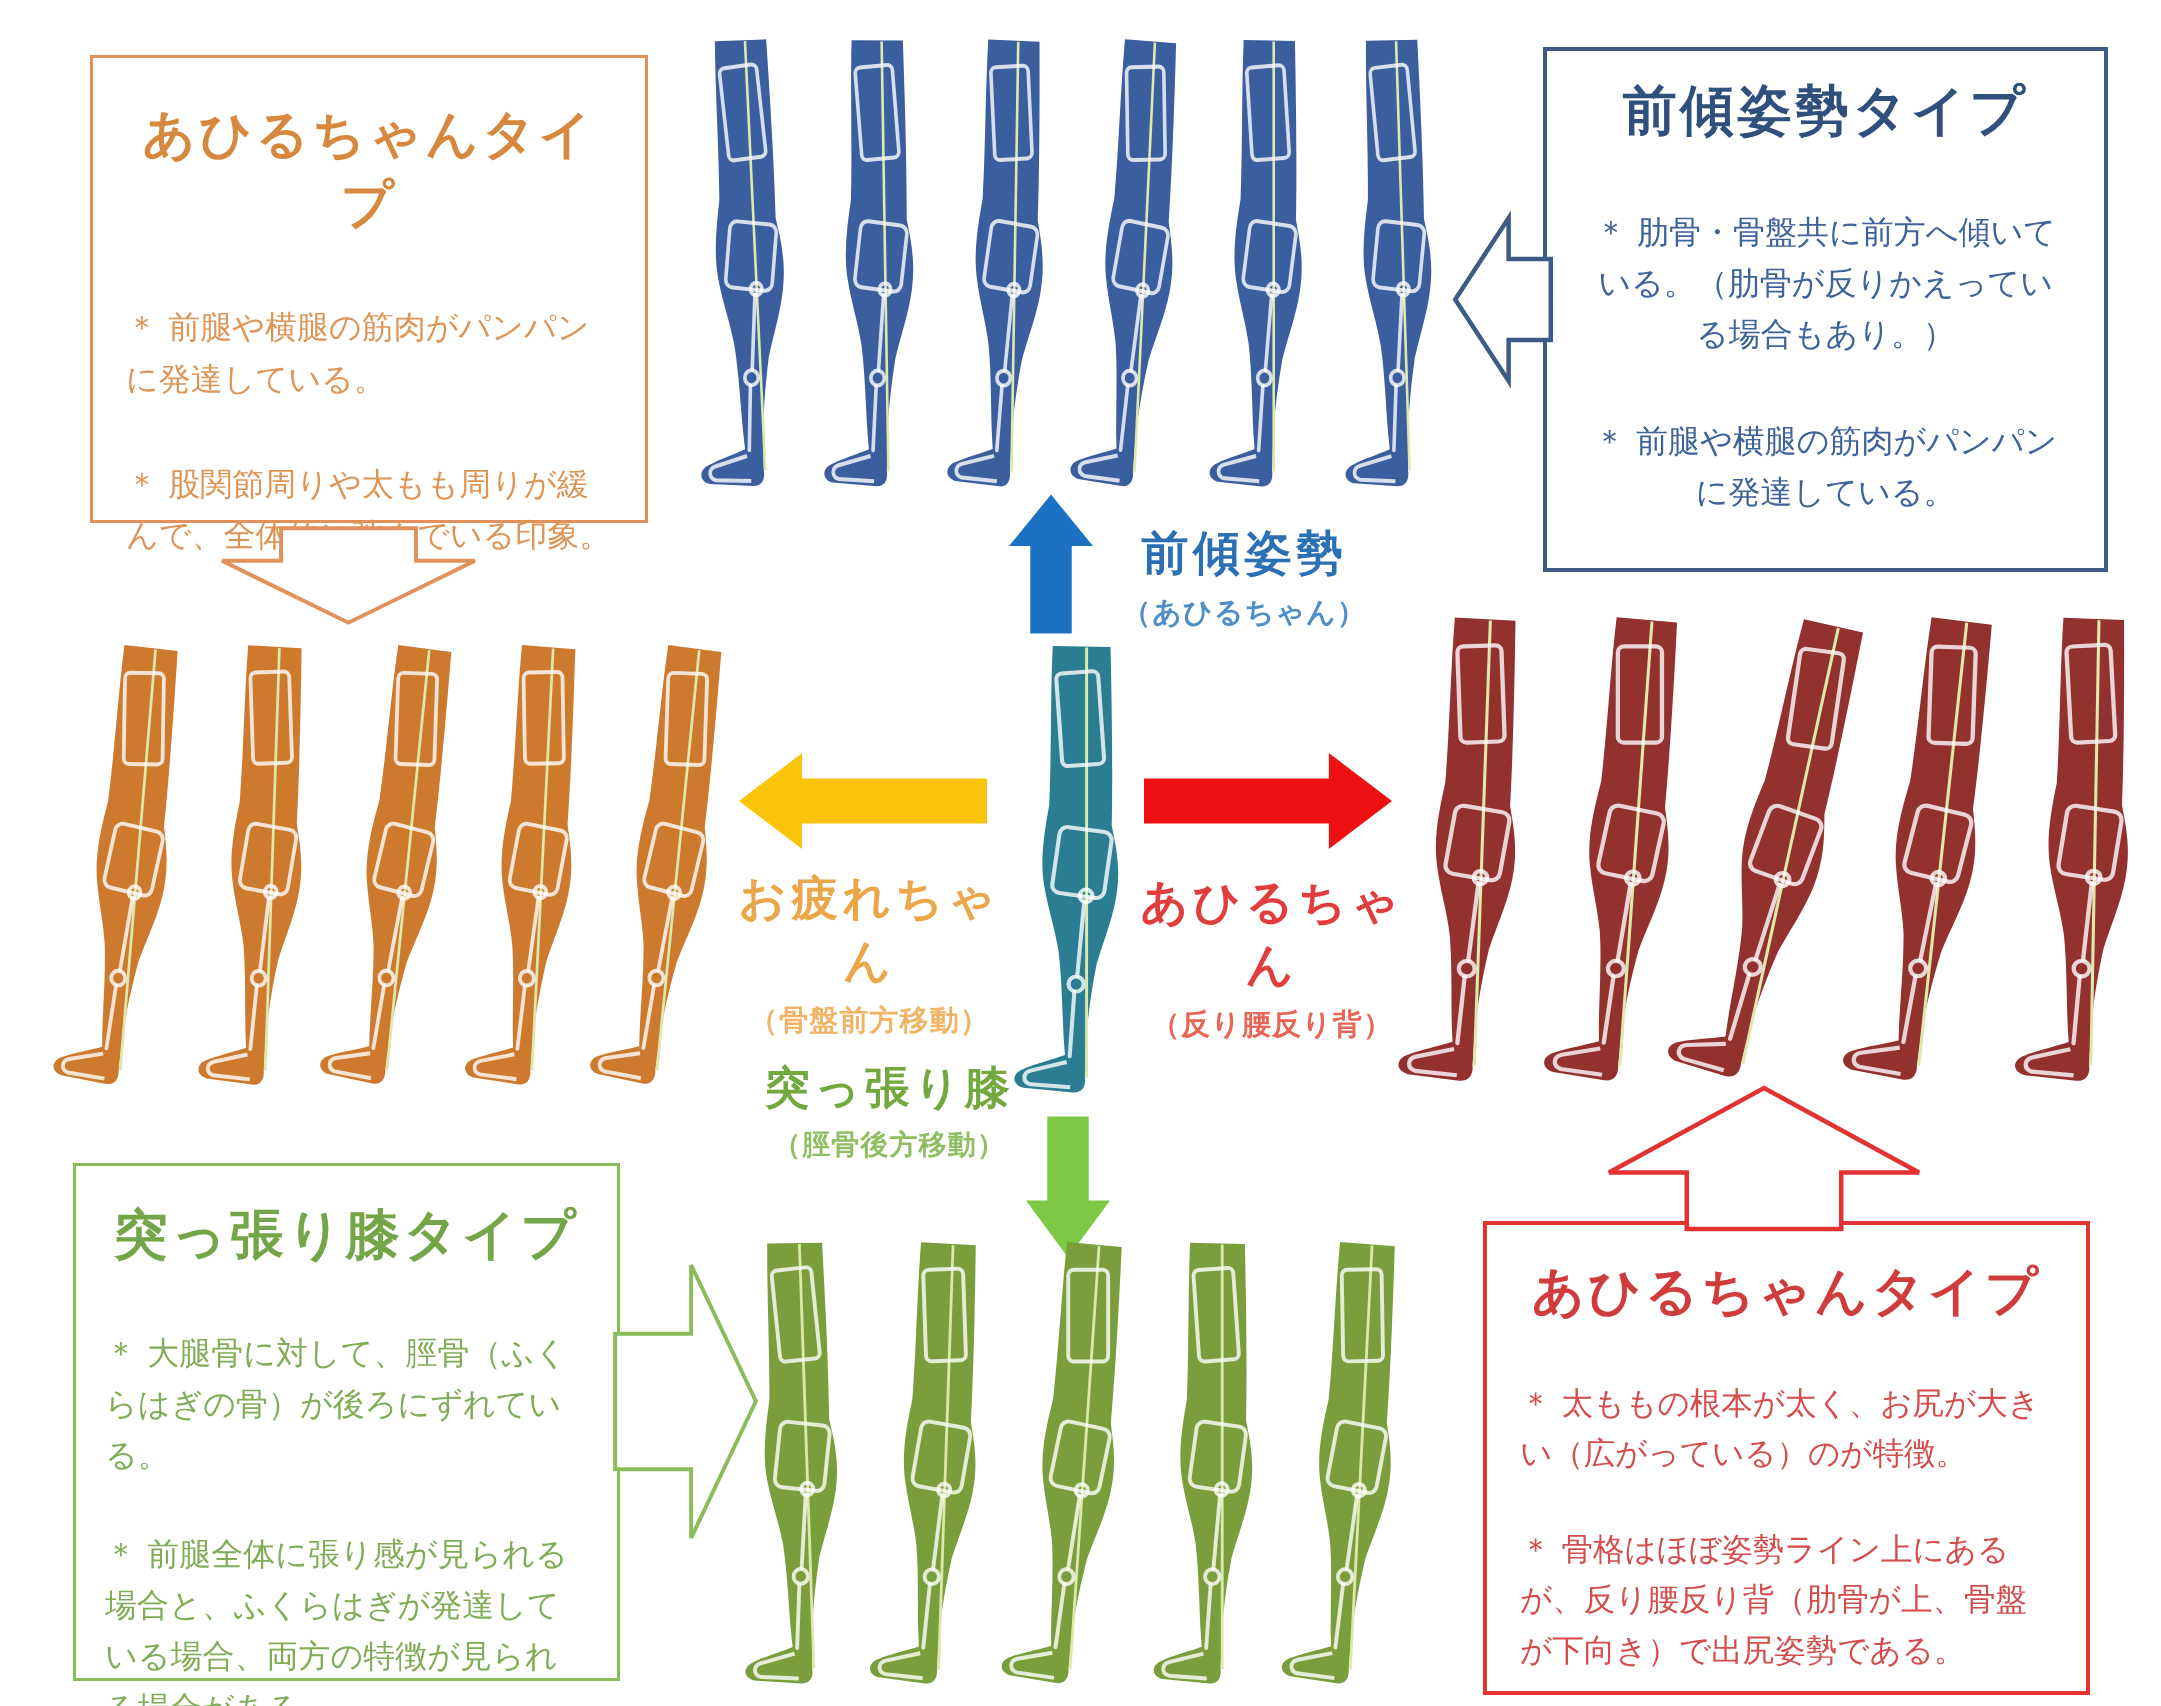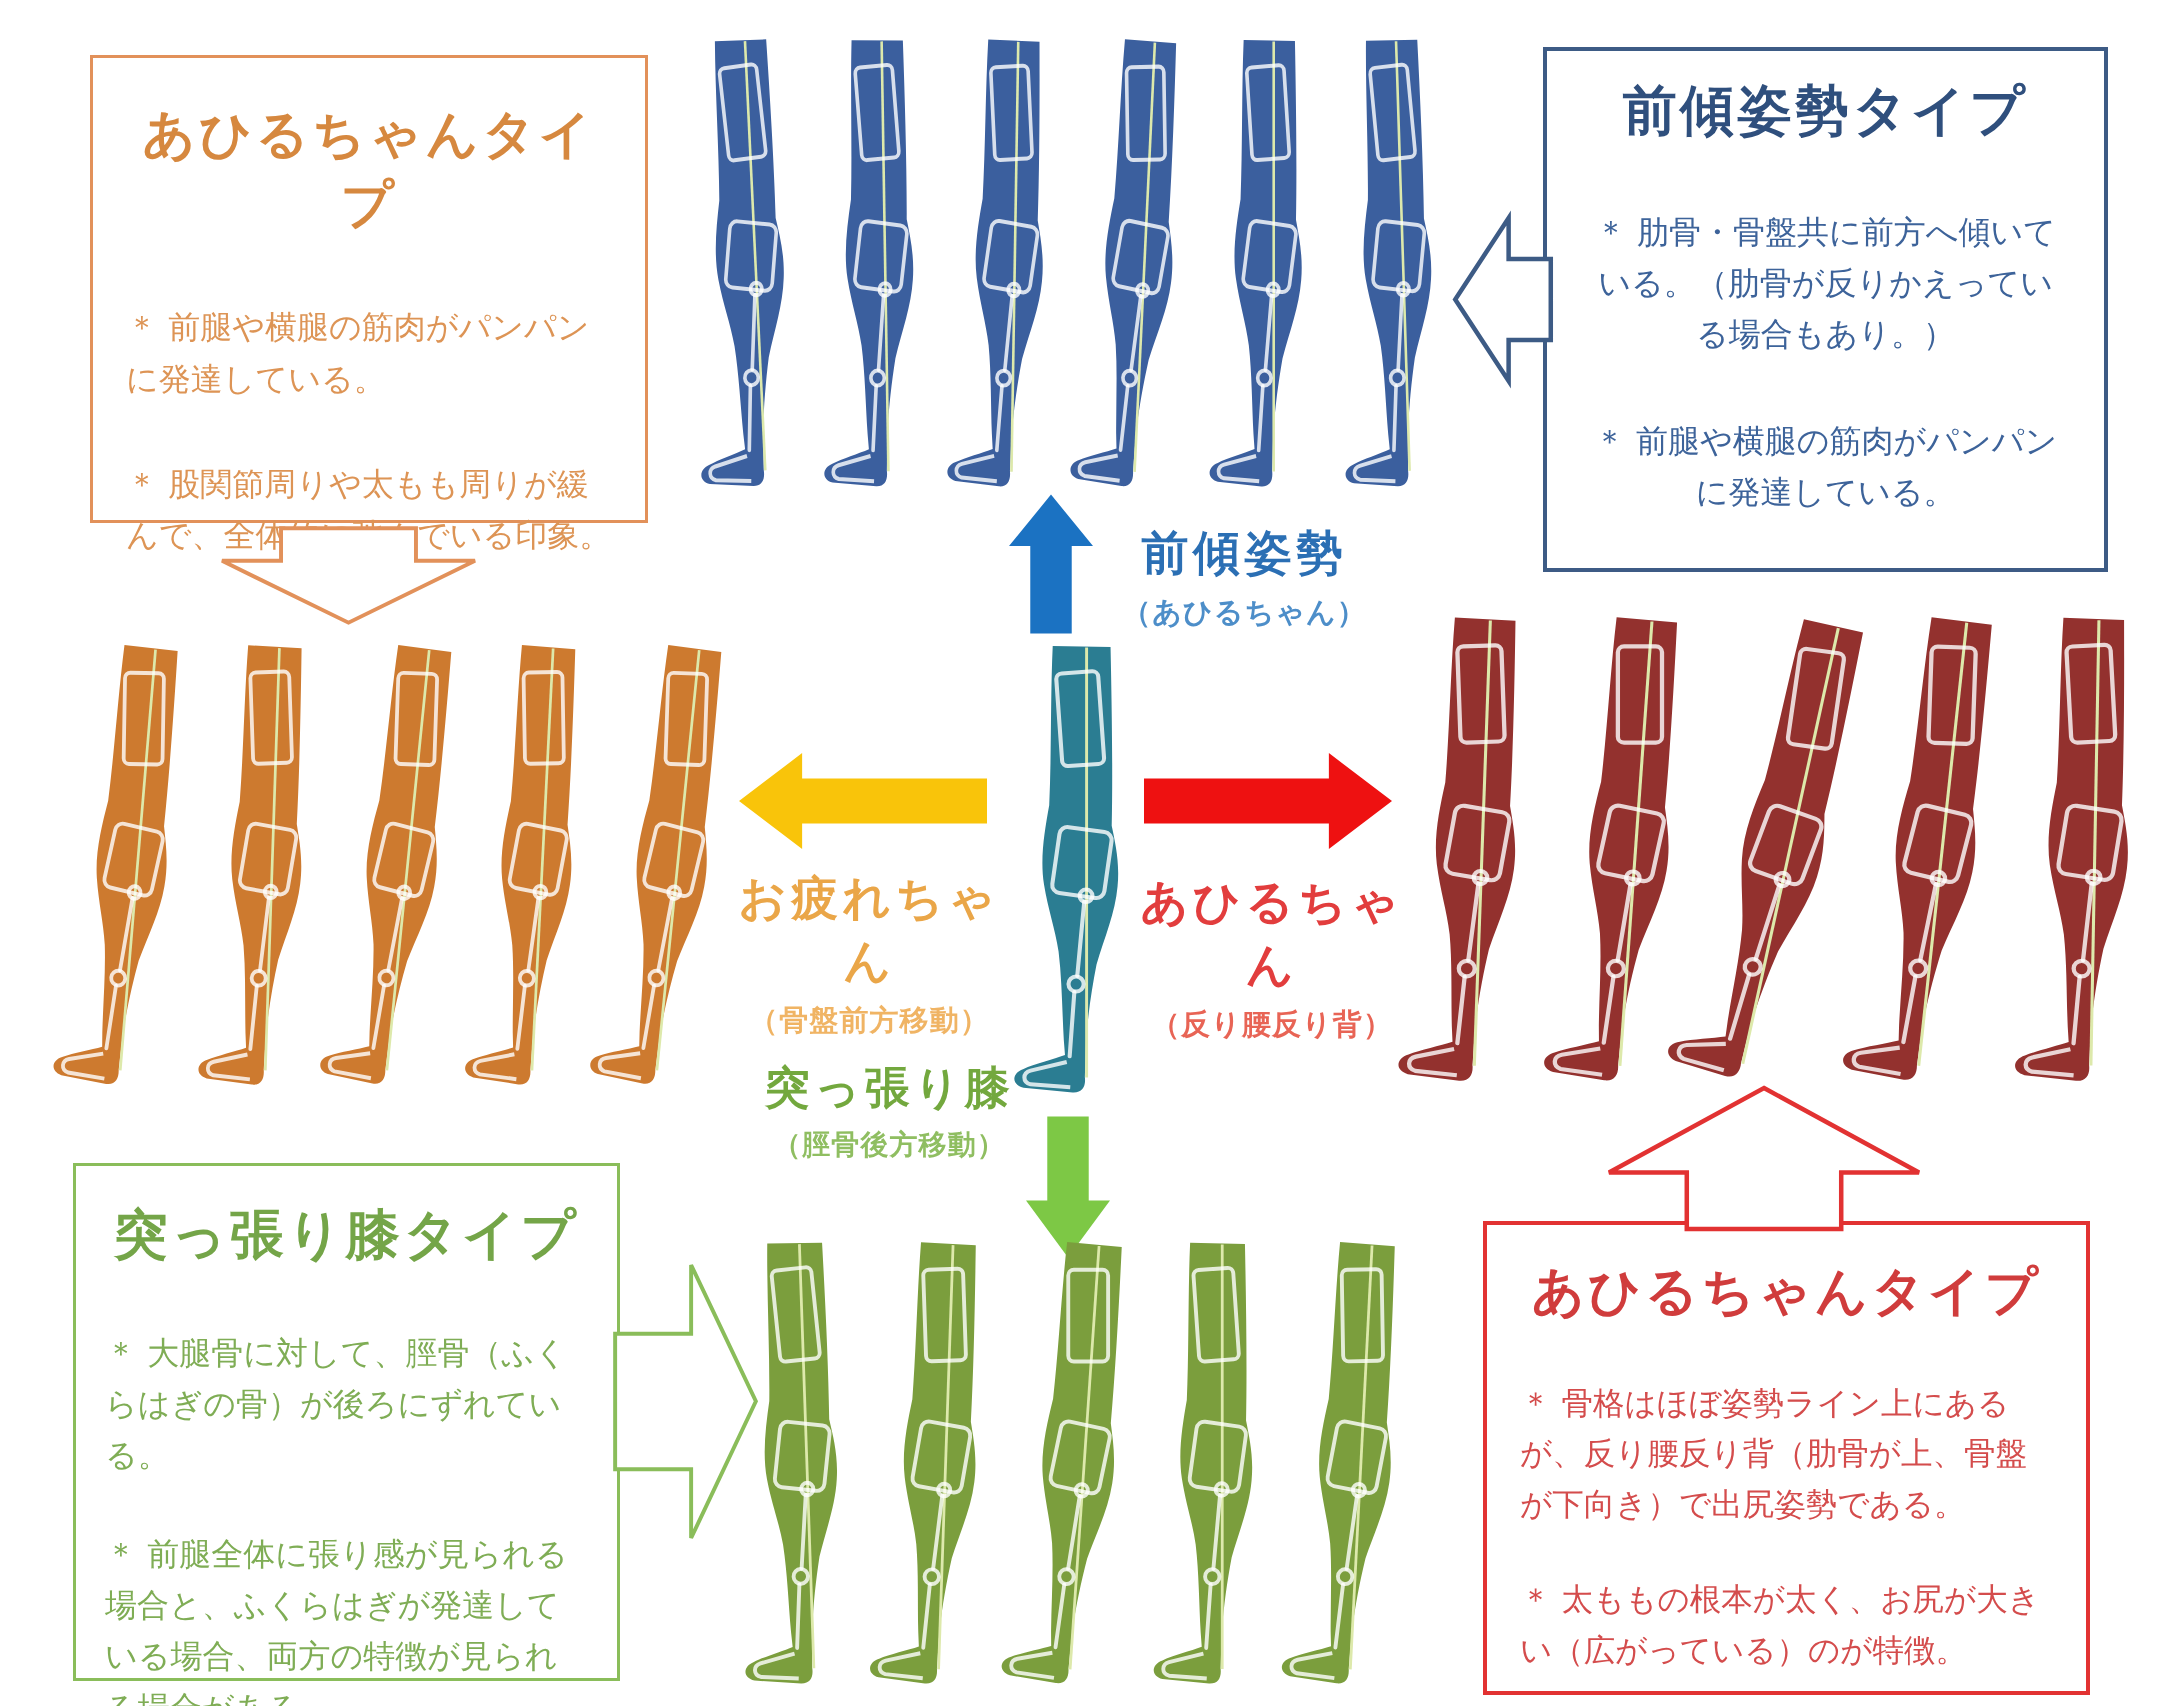--- a/index.html
+++ b/index.html
@@ -100,22 +100,22 @@
   </div>
 
   <div class="box" id="box-knee">
     <div class="box-title">突っ張り膝タイプ</div>
     <p class="bullet">＊ 大腿骨に対して、脛骨（ふくらはぎの骨）が後ろにずれている。</p>
     <p class="bullet">＊ 前腿全体に張り感が見られる場合と、ふくらはぎが発達している場合、両方の特徴が見られる場合がある。</p>
   </div>
 
   <div class="box" id="box-duck">
     <div class="box-title">あひるちゃんタイプ</div>
+    <p class="bullet">＊ 太ももの根本が太く、お尻が大きい（広がっている）のが特徴。</p>
     <p class="bullet">＊ 骨格はほぼ姿勢ライン上にあるが、反り腰反り背（肋骨が上、骨盤が下向き）で出尻姿勢である。</p>
-    <p class="bullet">＊ 太ももの根本が太く、お尻が大きい（広がっている）のが特徴。</p>
   </div>
 
   <svg class="abs" style="left:222px;top:528px" width="253" height="96" viewBox="0 0 450 170">
     <polygon points="105,0 345,0 345,58 450,58 225,168 0,58 105,58" fill="#ffffff" stroke-width="7" stroke="#e2915a"></polygon>
   </svg>
 
   <svg class="abs" style="left:1455px;top:218px" width="96" height="163" viewBox="0 0 170 290">
     <polygon points="0,145 95,0 95,73 170,73 170,217 95,217 95,290" fill="#ffffff" stroke-width="8" stroke="#3d5b85"></polygon>
   </svg>
 

